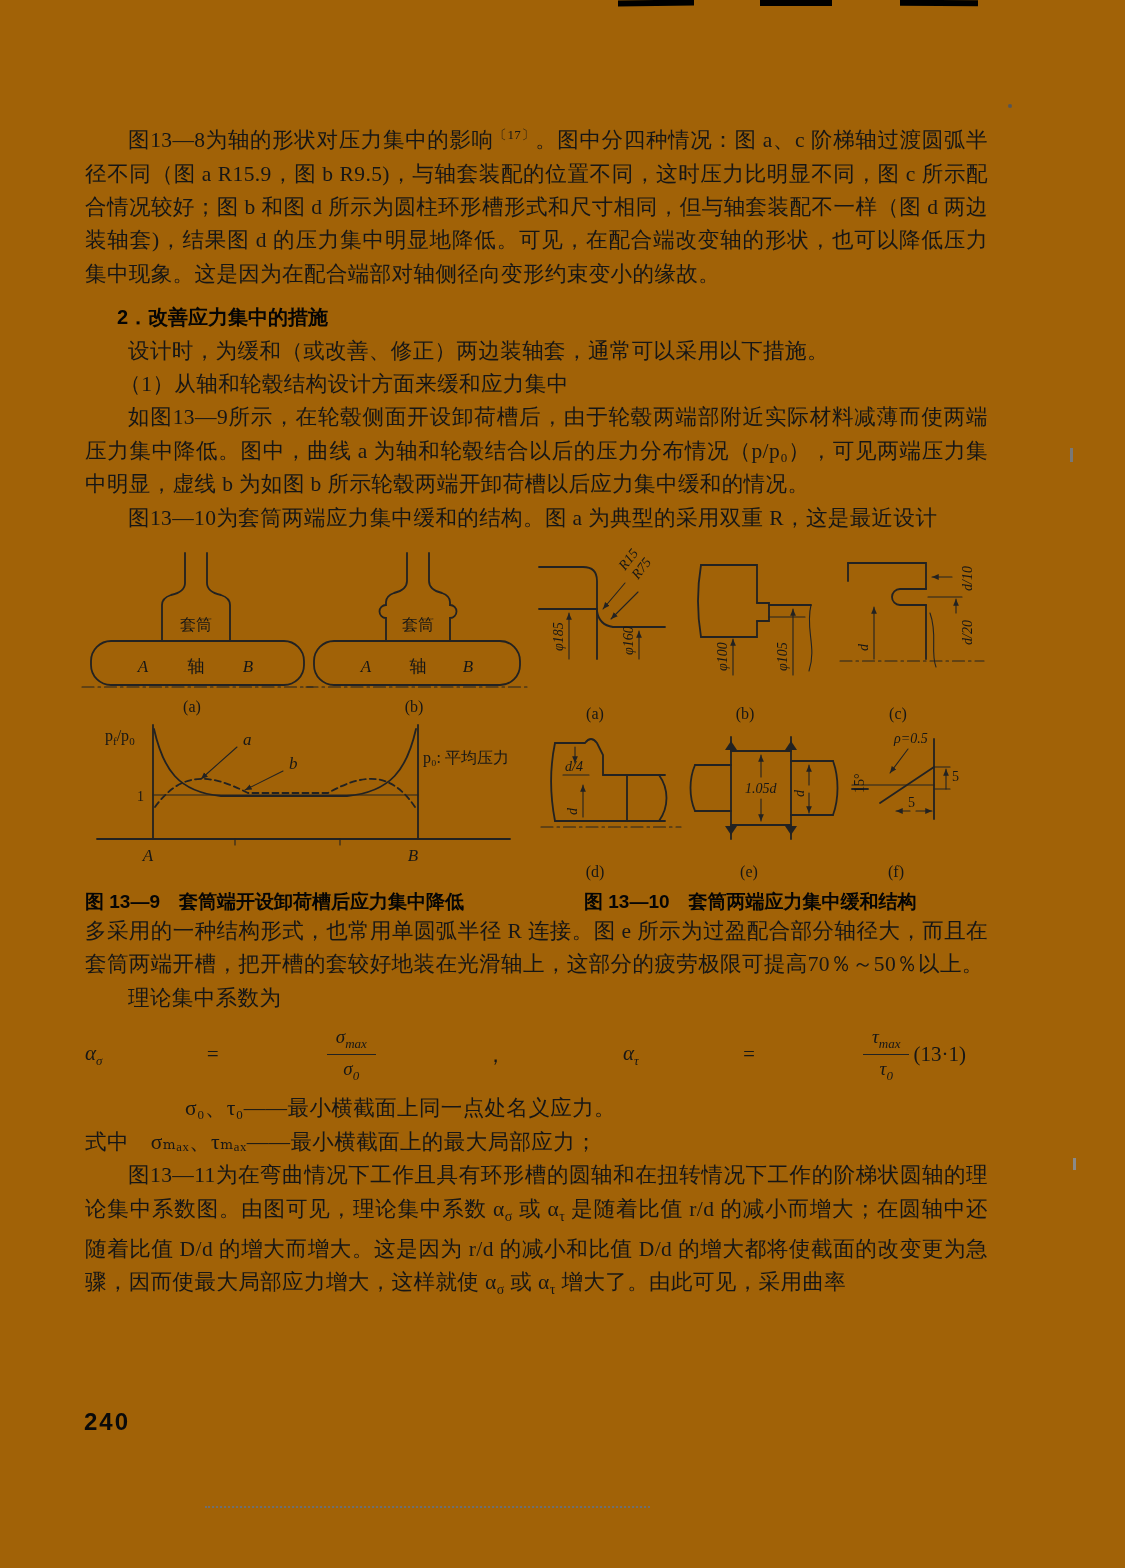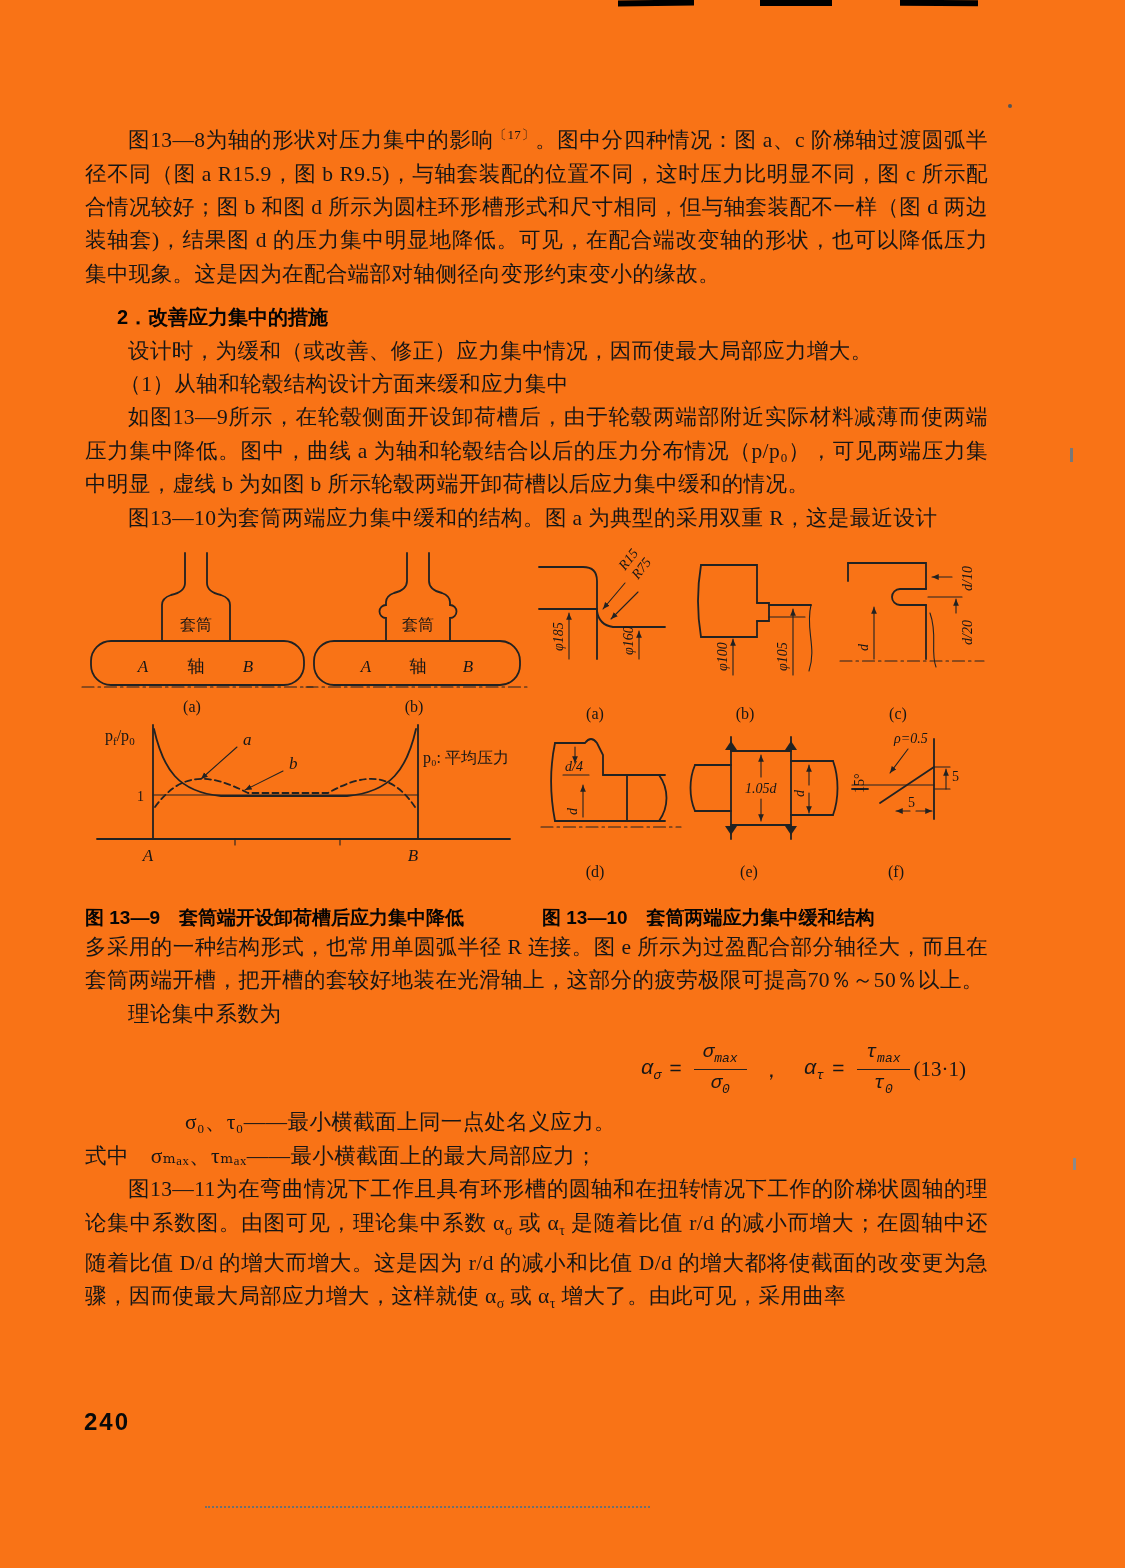--- a/index.html
+++ b/index.html
@@ -1,18 +1,18 @@
 <!DOCTYPE html>
 <html><head>
 <meta charset="utf-8">
 <style>
   html,body { margin:0; padding:0; background:#e8e8e8; }
   .page {
     position:relative; width:1125px; height:1568px; margin:0 auto;
-    background:#f97316; color:#161616; overflow:hidden;
+    background:#a16207; color:#161616; overflow:hidden;
     font-family:"Liberation Serif","DejaVu Serif",serif;
   }
   .content { position:absolute; left:85px; top:118px; width:903px; }
   p.body { margin:0; font-size:21.5px; line-height:33.4px; text-align:justify; color:#161616; letter-spacing:0.4px; }
   .indent { text-indent:2em; }
   .item   { text-indent:1.6em; }
   .heading { margin:10px 0 0 0; font-size:20px; line-height:33.4px; font-weight:bold; text-indent:1.6em;
              color:#050505; font-family:"Liberation Sans","DejaVu Sans",sans-serif; }
   .sup  { font-size:13px; vertical-align:super; }
   .isub { font-size:14px; vertical-align:-5px; }
@@ -26,27 +26,27 @@
   .figures .thin { stroke-width:1.1; }
   .figures .cl   { stroke-dasharray:12 4 2.5 4; stroke-width:1.1; }
   .figures .dash { stroke-dasharray:6 4; }
   .figures .ft   { fill:#222; stroke:none; }
   .figures text  { fill:#161616; stroke:none; font-size:16px;
                    font-family:"Liberation Serif","DejaVu Serif",serif; }
   .figures text.lbl { font-size:17px; }
   .figures text.sm  { font-size:14px; }
   .figures text.it  { font-style:italic; }
 
-  .captions { display:flex; gap:78px; margin-top:20px; font-weight:bold; font-size:19px; color:#050505;
+  .captions { display:flex; gap:120px; margin-top:4px; font-weight:bold; font-size:19px; color:#050505;
               font-family:"Liberation Sans","DejaVu Sans",sans-serif; white-space:nowrap; }
 
   .p-cont { margin-top:44px; }
   .formula-row { display:flex; align-items:center; margin:10px 0 8px 0; }
-  .formula { flex:1; display:flex; justify-content:flex-end; align-items:center; gap:8px;
-             font-size:21px; font-style:italic; color:#161616;font-family:Liberation Mono, monospace; }
+  .formula { flex:1; display:flex; justify-content:space-between; align-items:center; gap:8px;
+             font-size:21px; font-style:italic; color:#161616; }
   .formula sub { font-size:13px; font-style:italic; }
   .frac { display:inline-block; text-align:center; font-size:19px; vertical-align:middle; line-height:1.25; margin:0 4px; }
   .frac .fnum { display:block; border-bottom:1.6px solid #222; padding:0 9px 2px; }
   .frac .fden { display:block; padding-top:2px; }
   .fcomma { font-style:normal; margin:0 14px 0 2px; }
   .eqnum { font-size:21px; font-style:normal; margin-right:22px; }
 
   .where2 { padding-left:100px; }
   .pagenum { position:absolute; left:84px; top:1408px; font-size:24px; font-weight:bold;
              letter-spacing:2px; color:#0a0a0a; font-family:"Liberation Sans","DejaVu Sans",sans-serif; }
@@ -80,21 +80,21 @@
   <div class="tick2"></div>
   <div class="tick3"></div>
   <div class="dotline"></div>
 
   <div class="content">
 
     <p class="body indent"><span>图13—8为轴的形状对压力集中的影响</span><span class="sup">〔17〕</span><span>。图中分四种情况：图 a、c 阶梯轴过渡圆弧半径不同（图 a R15.9，图 b R9.5)，与轴套装配的位置不同，这时压力比明显不同，图 c 所示配合情况较好；图 b 和图 d 所示为圆柱环形槽形式和尺寸相同，但与轴套装配不一样（图 d 两边装轴套)，结果图 d 的压力集中明显地降低。可见，在配合端改变轴的形状，也可以降低压力集中现象。这是因为在配合端部对轴侧径向变形约束变小的缘故。</span></p>
 
     <h3 class="heading">2．改善应力集中的措施</h3>
 
-    <p class="body indent">设计时，为缓和（或改善、修正）应力集中情况，因而使最大局部应力增大。</p>
+    <p class="body indent">设计时，为缓和（或改善、修正）两边装轴套，通常可以采用以下措施。</p>
 
     <p class="body item">（1）从轴和轮毂结构设计方面来缓和应力集中</p>
 
     <p class="body indent">如图13—9所示，在轮毂侧面开设卸荷槽后，由于轮毂两端部附近实际材料减薄而使两端压力集中降低。图中，曲线 a 为轴和轮毂结合以后的压力分布情况（p/p₀），可见两端压力集中明显，虚线 b 为如图 b 所示轮毂两端开卸荷槽以后应力集中缓和的情况。</p>
 
     <p class="body indent">图13—10为套筒两端应力集中缓和的结构。图 a 为典型的采用双重 R，这是最近设计</p>
 
     <div class="figures">
 
       <div class="fig-col left">

